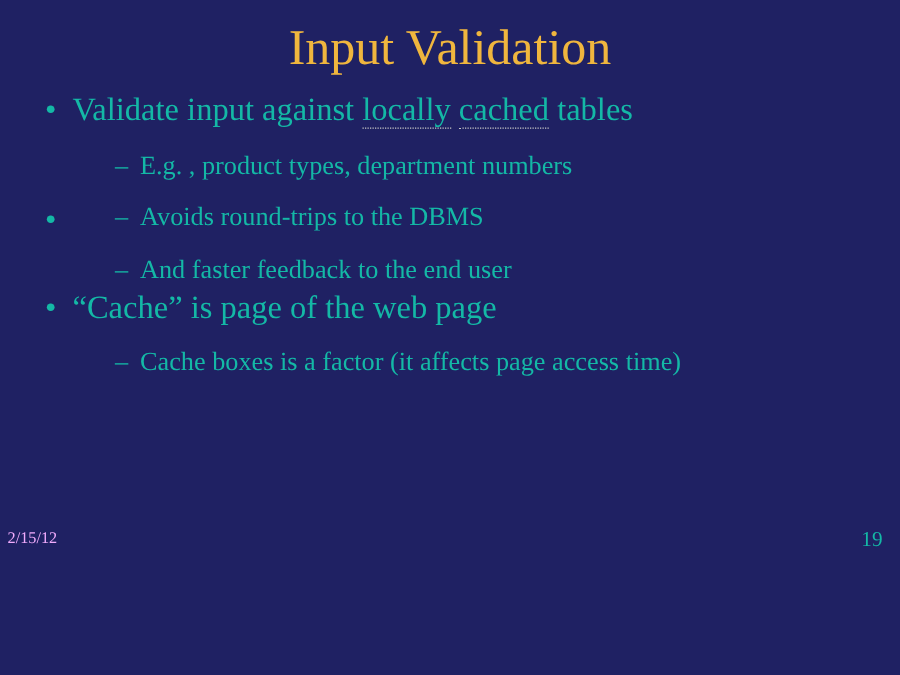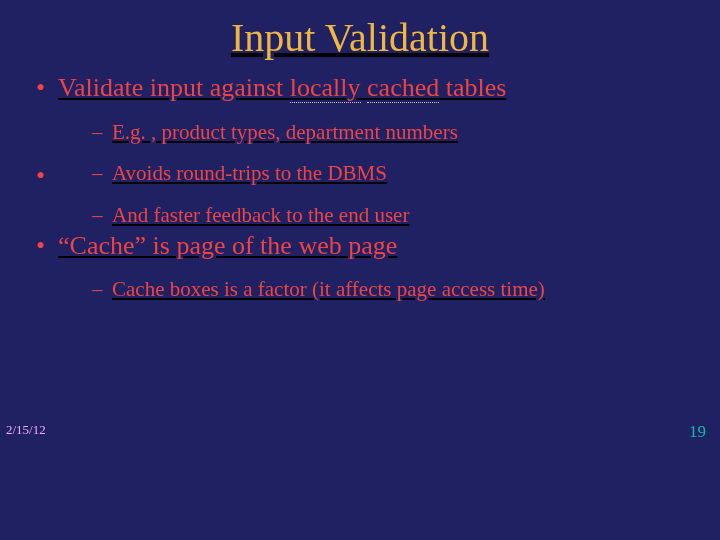--- a/index.html
+++ b/index.html
@@ -9,32 +9,31 @@
     height: 540px;
     background: #1f2163;
     font-family: "Times New Roman", Times, serif;
     overflow: hidden;
   }
   .slide {
     position: relative;
     width: 720px;
     height: 454px;
     box-sizing: border-box;
-    text-decoration: underline;
   }
   .title {
     text-align: center;
     color: #f0b63e;
     font-size: 40px;
     font-weight: normal;
     padding-top: 14px;
     margin: 0;
   }
   .body {
-    color: #ef4444;
+    color: #14b8a6;
     padding: 8px 28px 0 28px;
   }
   ul.lvl1 {
     list-style: none;
     margin: 0;
     padding: 0;
   }
   ul.lvl1 > li {
     position: relative;
     padding-left: 30px;

